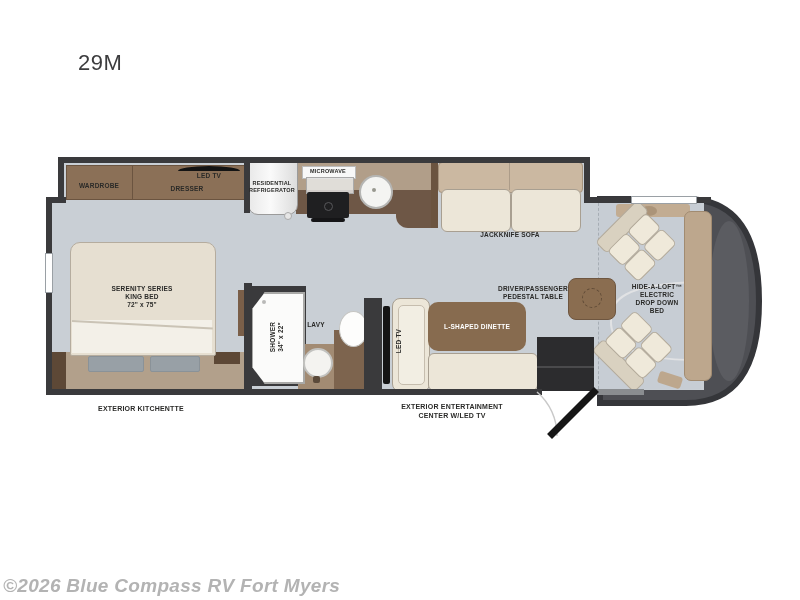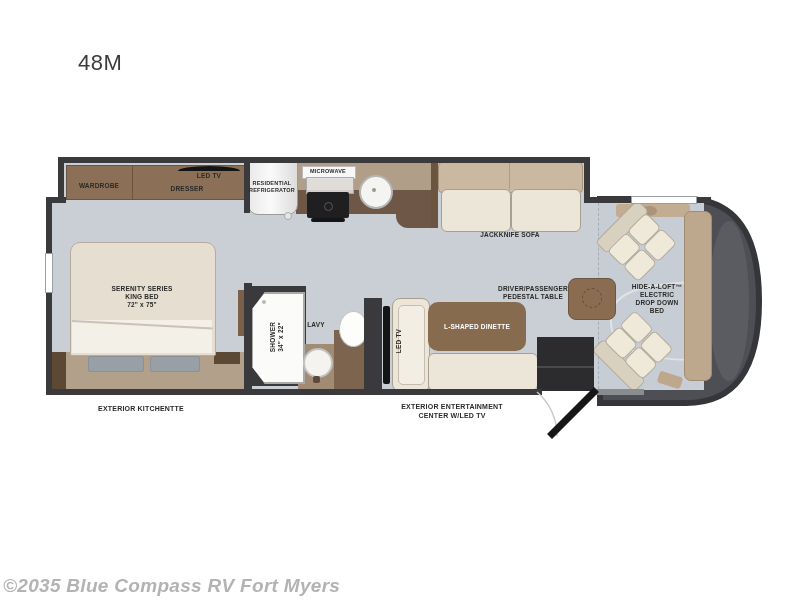--- a/index.html
+++ b/index.html
@@ -23,21 +23,21 @@
   .wood{background:#8b7057;border:1px solid #6b5440;}
   .cream{background:#ece6d8;border:1px solid #a89f91;border-radius:6px;}
   .tanback{background:#cbb8a1;border:1px solid #a5937d;}
   svg{position:absolute;left:0;top:0;pointer-events:none;}
 </style>
 </head>
 <body>
 
 <div class="stage">
 
-  <div class="title">48M</div>
+  <div class="title">29M</div>
 
   <svg width="800" height="600" style="z-index:1;">
     <path d="M 600,199 L 686,199 C 742,199 759,243 759,301 C 759,359 742,403 686,403 L 600,403 Z" fill="#4e4f54" stroke="#35363a" stroke-width="6"></path>
     <ellipse cx="729" cy="301" rx="20" ry="80" fill="#5b5c61"></ellipse>
   </svg>
 
   <div class="abs floor" style="left:48px;top:200px;width:656px;height:190px;border-radius:8px 0 0 0;z-index:2;"></div>
   <div class="abs floor" style="left:60px;top:160px;width:528px;height:45px;z-index:2;"></div>
   <div class="abs" style="left:598px;top:203px;width:102px;height:186px;background:#c7cdd4;border-left:1px dashed #a6adb4;z-index:3;"></div>
 
@@ -157,14 +157,14 @@
   <div class="lbl" style="left:533px;top:293px;">DRIVER/PASSENGER
 PEDESTAL TABLE</div>
   <div class="lbl" style="left:657px;top:299px;">HIDE-A-LOFT™
 ELECTRIC
 DROP DOWN
 BED</div>
   <div class="lbl big" style="left:141px;top:409px;">EXTERIOR KITCHENTTE</div>
   <div class="lbl big" style="left:452px;top:412px;">EXTERIOR ENTERTAINMENT
 CENTER W/LED TV</div>
 
-  <div class="watermark">©2035 Blue Compass RV Fort Myers</div>
+  <div class="watermark">©2026 Blue Compass RV Fort Myers</div>
 </div>
 
 </body></html>

